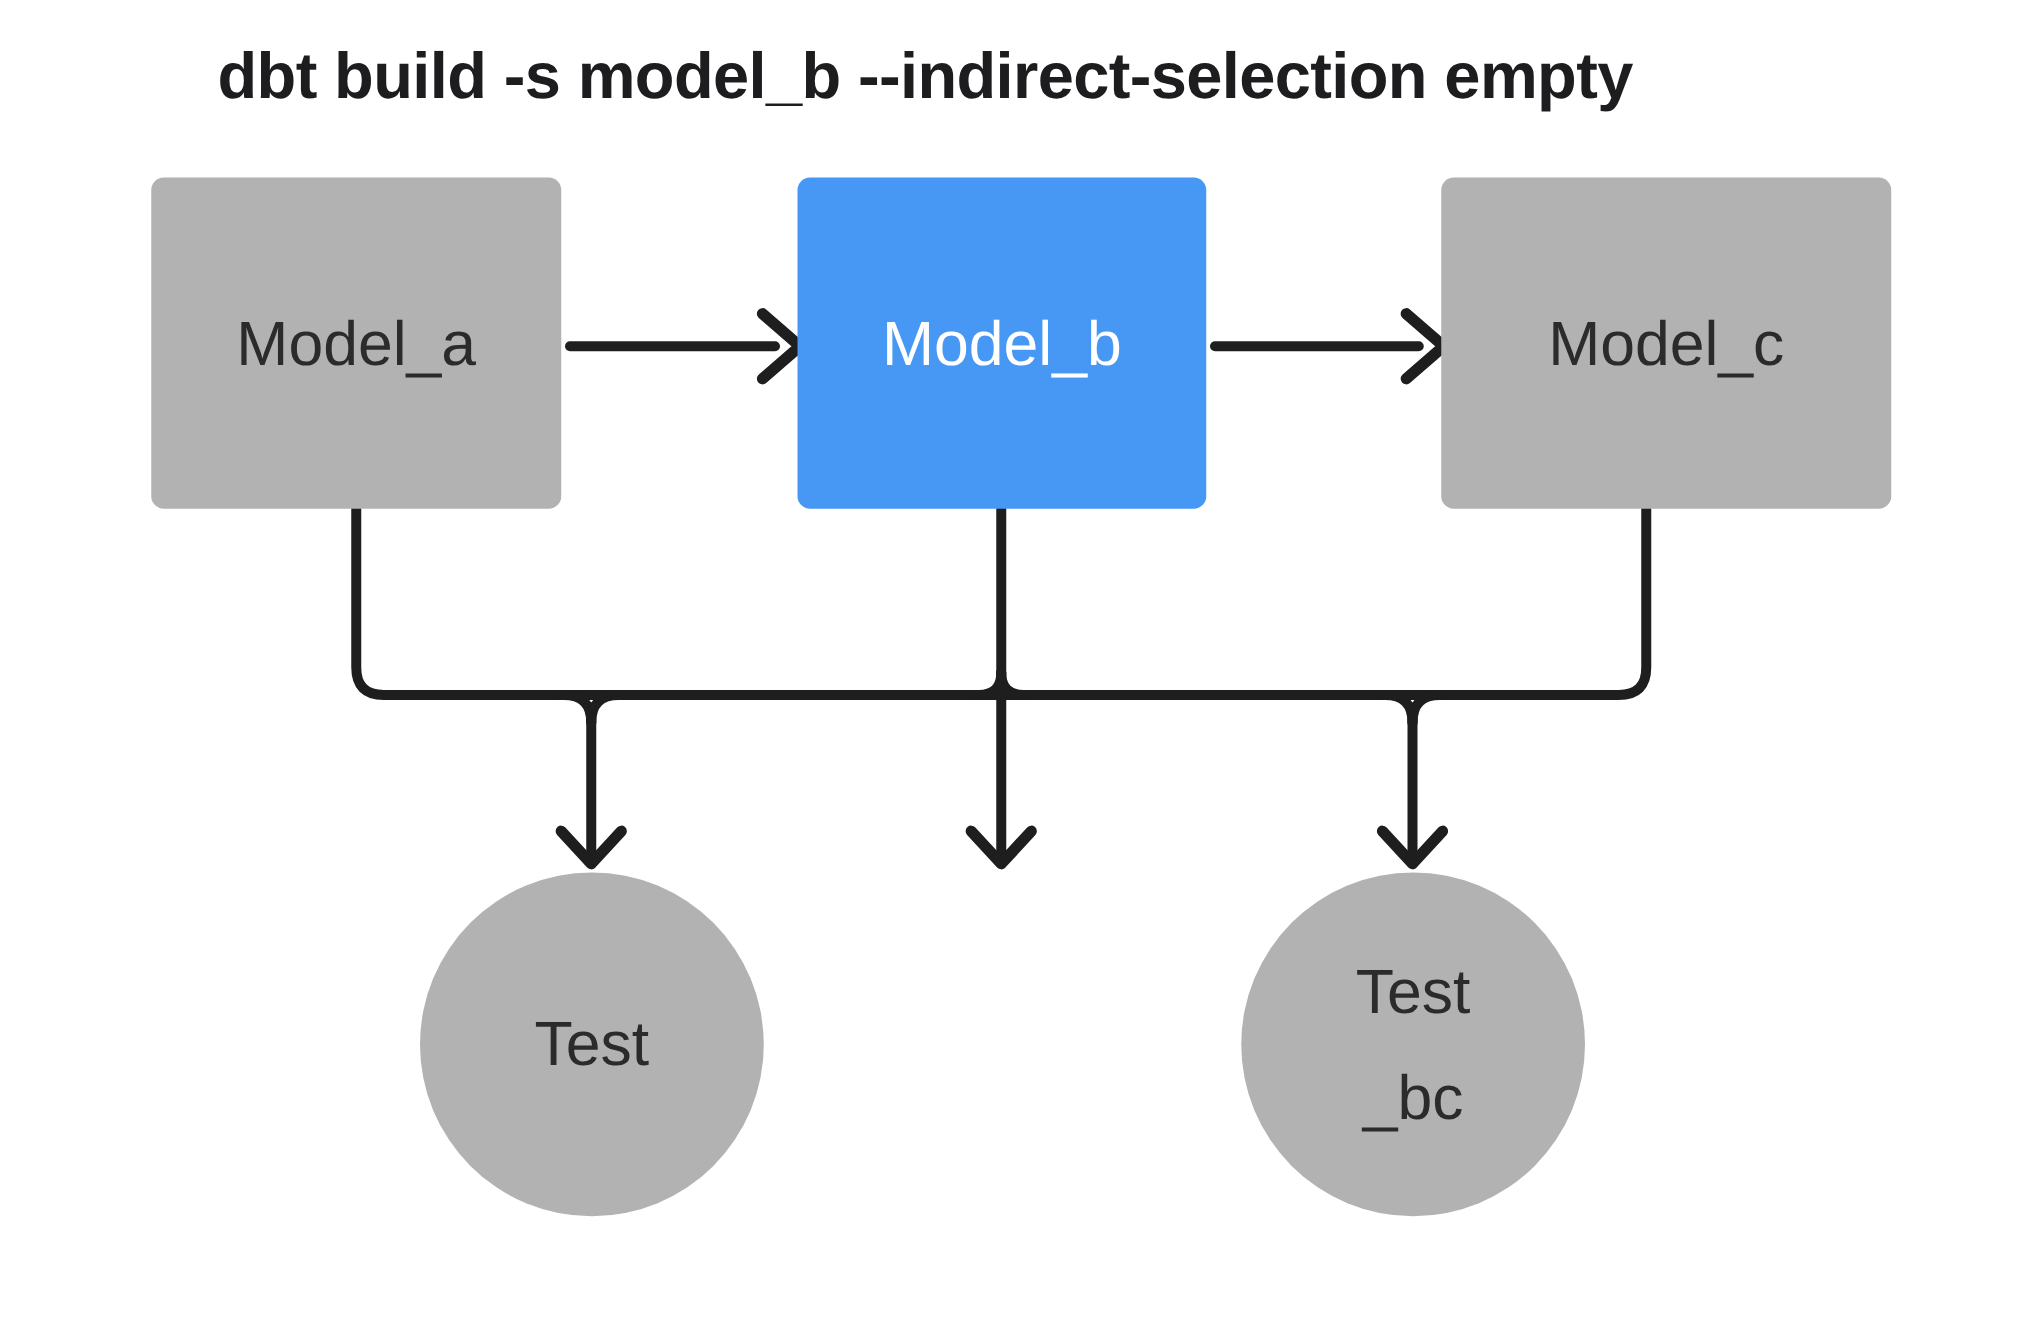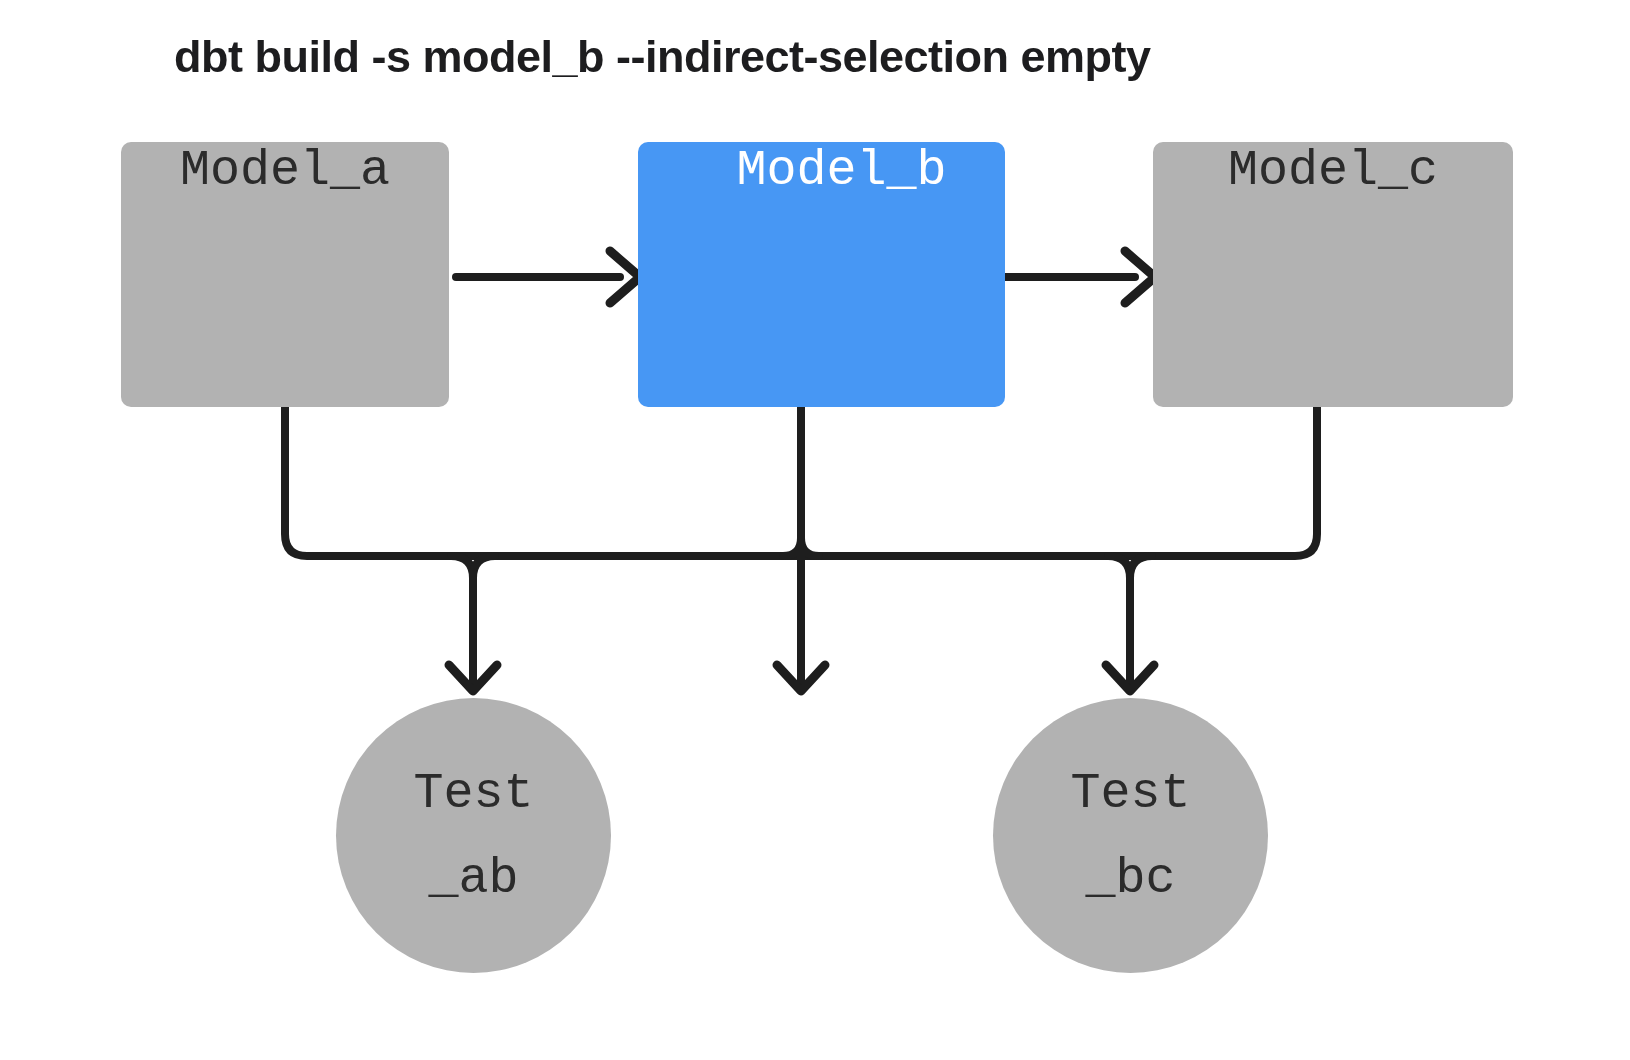--- a/index.html
+++ b/index.html
@@ -2,31 +2,31 @@
 <html><head>
 <meta charset="utf-8">
 <style>
   html,body{margin:0;padding:0;background:#ffffff;}
   .canvas{
     position:relative;width:1630px;height:1060px;background:#ffffff;overflow:hidden;
     font-family:"Liberation Sans","DejaVu Sans",sans-serif;
   }
   .title{
     position:absolute;left:174px;top:31px;
-    font-size:45px;font-weight:600;letter-spacing:-0.5px;color:#1d1d1f;white-space:nowrap;
+    font-size:52px;font-weight:600;letter-spacing:-0.5px;color:#1d1d1f;white-space:nowrap;
   }
   .edges{position:absolute;left:0;top:0;width:1630px;height:1060px;}
   .edges path{fill:none;stroke:#1e1e1e;stroke-width:8;stroke-linecap:round;stroke-linejoin:round;}
   .edges path.chev{stroke-width:9;}
   .node{
-    position:absolute;display:flex;justify-content:center;
-    text-align:center;font-size:50px;color:#2b2b2b;font-family:Liberation Mono, monospace;
+    position:absolute;display:flex;align-items:center;justify-content:center;
+    text-align:center;font-size:50px;color:#2b2b2b;
   }
   .model{top:142px;height:265px;border-radius:10px;background:#b2b2b2;}
-  .model.selected{background:#4797f4;color:#ffffff;padding-left:40px;}
+  .model.selected{background:#4797f4;color:#ffffff;}
   .test{
     top:698px;width:275px;height:275px;border-radius:50%;background:#b2b2b2;
     flex-direction:column;line-height:85px;
   }
 </style>
 </head>
 <body>
 
 <div class="canvas">
 
@@ -75,20 +75,19 @@
   </div>
   <div class="node model selected" style="left:638px;width:327px;">
     <span>Model_b</span>
   </div>
   <div class="node model" style="left:1153px;width:360px;">
     <span>Model_c</span>
   </div>
 
   <div class="node test" style="left:336px;">
     <span>Test</span>
-    <span>_ab</span>
   </div>
   <div class="node test" style="left:993px;">
     <span>Test</span>
     <span>_bc</span>
   </div>
 
 </div>
 
 </body></html>

